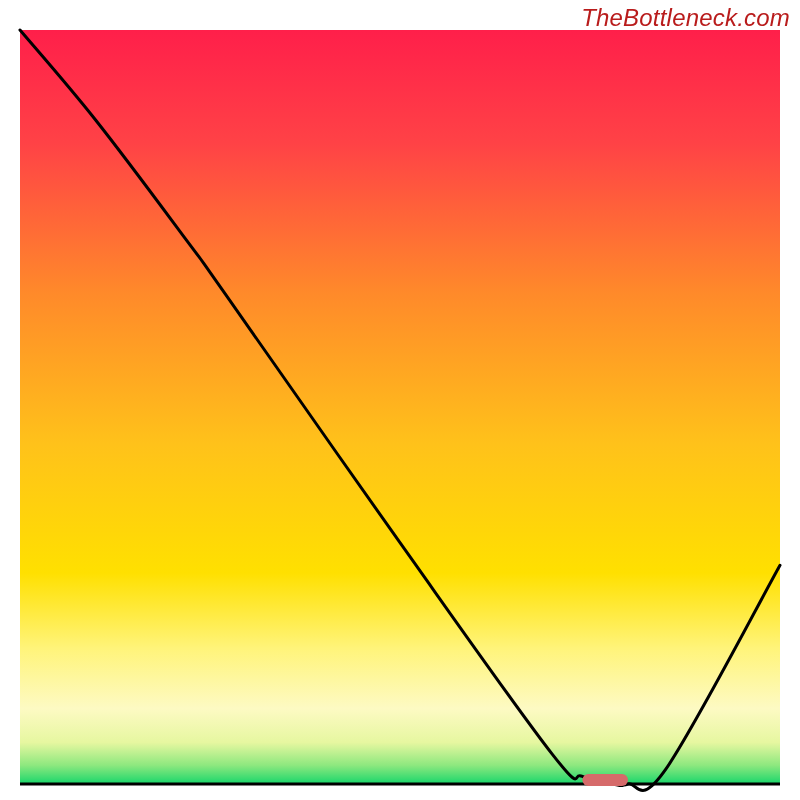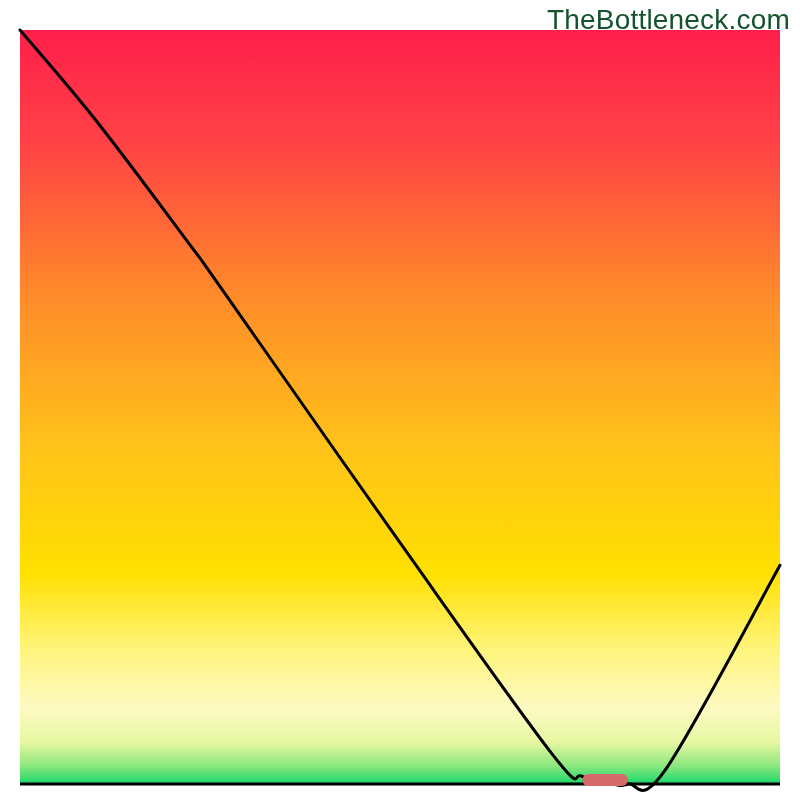--- a/index.html
+++ b/index.html
@@ -12,24 +12,25 @@
   }
   .wrap {
     position: relative;
     width: 800px;
     height: 800px;
   }
   .watermark {
     position: absolute;
     top: 4px;
     right: 10px;
-    font-size: 28px;
-    color: #14532d;
+    font-size: 24px;
+    color: #b91c1c;
     font-weight: 500;
     letter-spacing: 0.2px;
+    font-style: italic;
   }
   svg {
     display: block;
   }
 </style>
 </head>
 <body>
 
 <div class="wrap">
 

